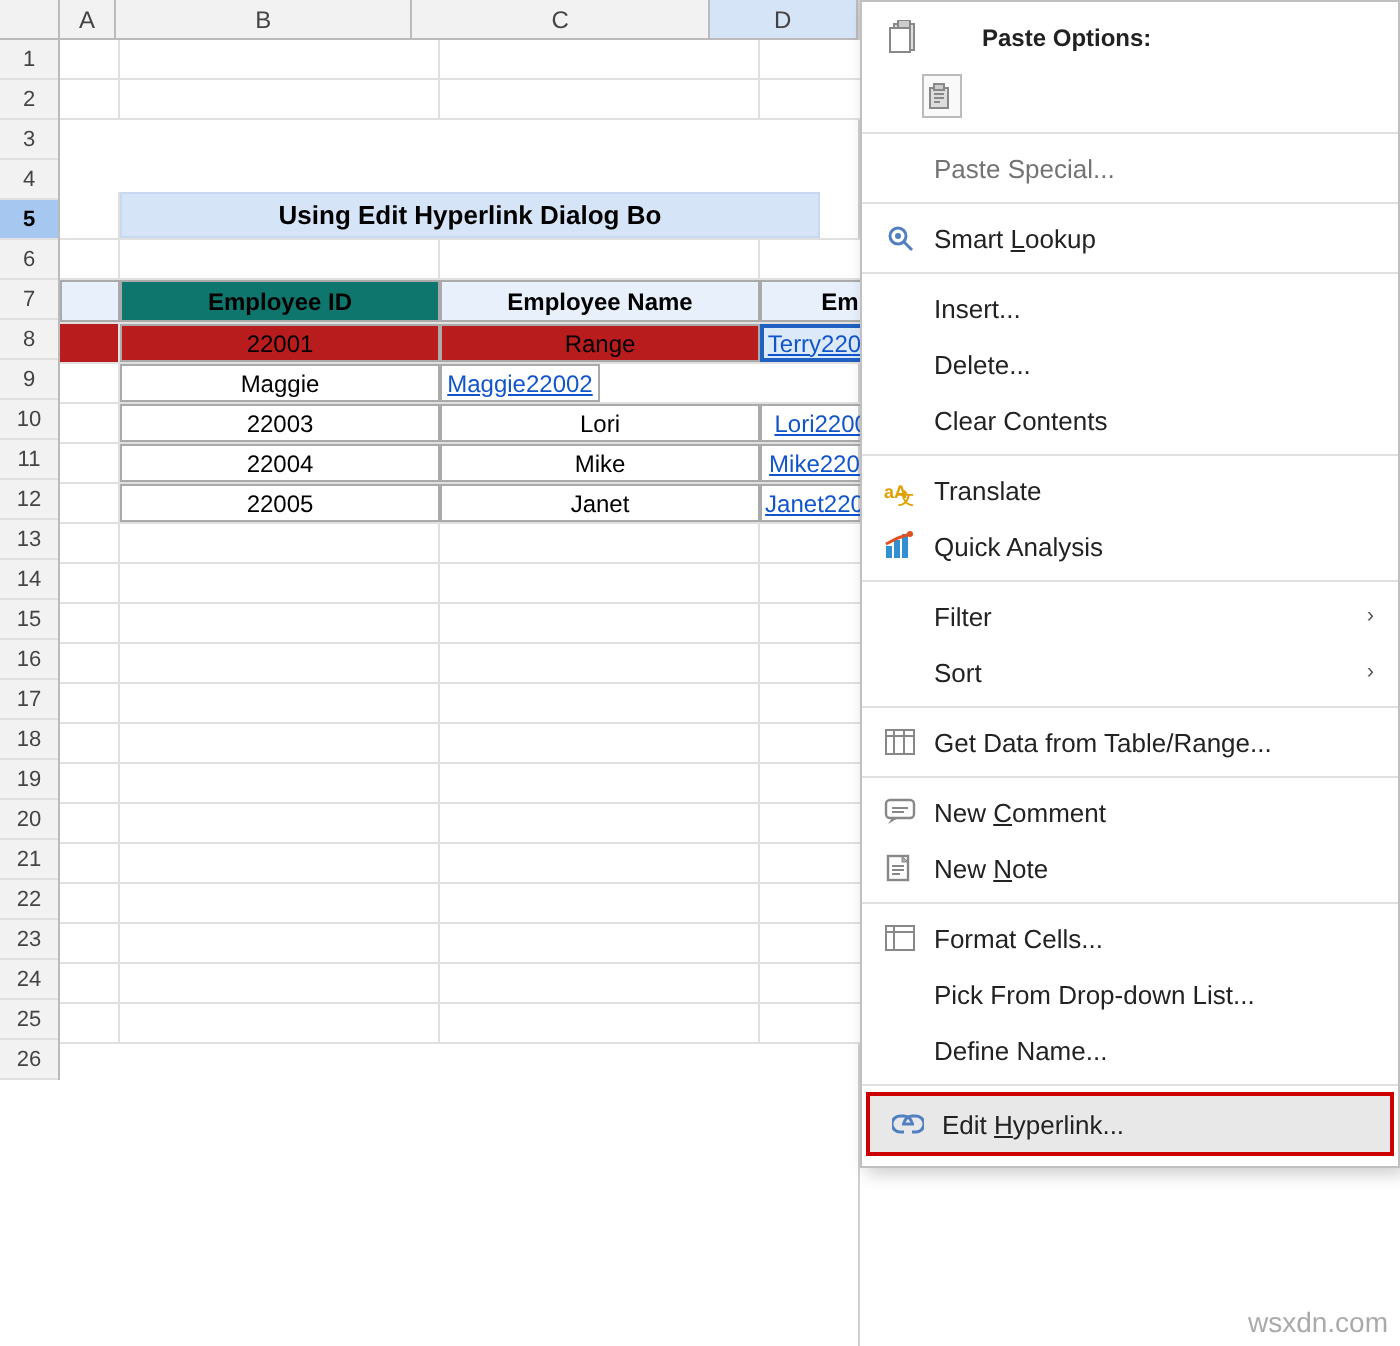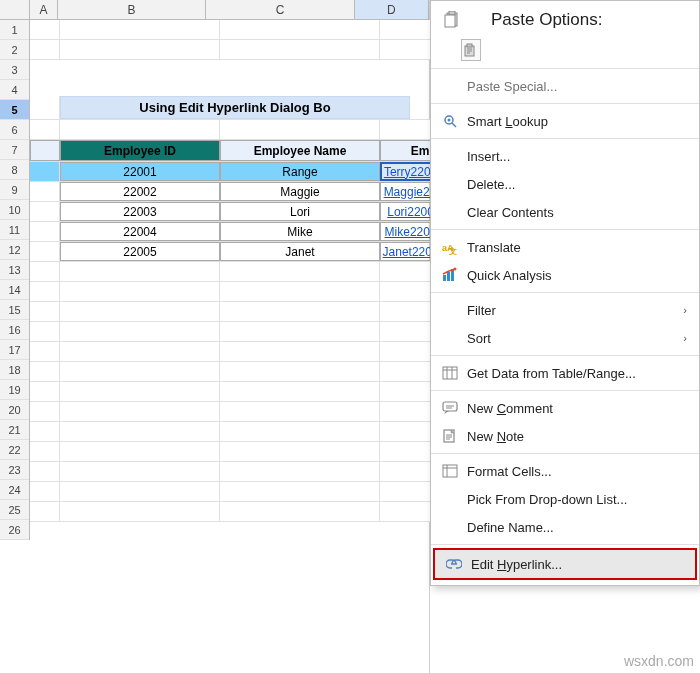--- a/index.html
+++ b/index.html
@@ -120,21 +120,21 @@
       text-decoration: underline;
     }
 
     
     .empty-row .cell {
       background: #fff;
     }
 
     
     .row-5-selected {
-      background: #7dd3fc;
+      background: #b91c1c;
       text-align: right;
     }
 
     
     .context-menu {
       position: absolute;
       top: 0;
       left: 430px;
       width: 270px;
       background: #fff;
@@ -156,22 +156,22 @@
     }
     .menu-item.disabled {
       color: #737373;
       cursor: default;
     }
     .menu-item.highlighted {
       background: #e8e8e8;
       border: 2px solid #c00;
     }
     .menu-item.section-header {
-      font-weight: normal;
-      font-size: 17px;
+      font-weight: bold;
+      font-size: 12px;
       padding-left: 12px;
       gap: 30px;
     }
 
     .menu-divider {
       height: 1px;
       background: #e0e0e0;
       margin: 3px 0;
     }
 
@@ -302,21 +302,20 @@
       </div>
 
       <div class="grid-row data-row row-5-selected">
         <div class="cell cell-a"></div>
         <div class="cell cell-b" style="border:1px solid #aaa;">22001</div>
         <div class="cell cell-c" style="border:1px solid #aaa;">Range</div>
         <div class="cell cell-d link-cell" style="border:2px solid #2060c0; background:#dce9f8;">Terry22001@</div>
       </div>
       <div class="grid-row data-row">
         <div class="cell cell-a"></div>
-        <div class="cell cell-b" style="border:1px solid #aaa;">22002</div>
         <div class="cell cell-c" style="border:1px solid #aaa;">Maggie</div>
         <div class="cell cell-d link-cell" style="border:1px solid #aaa;">Maggie22002</div>
       </div>
       <div class="grid-row data-row">
         <div class="cell cell-a"></div>
         <div class="cell cell-b" style="border:1px solid #aaa;">22003</div>
         <div class="cell cell-c" style="border:1px solid #aaa;">Lori</div>
         <div class="cell cell-d link-cell" style="border:1px solid #aaa;">Lori22003@</div>
       </div>
       <div class="grid-row data-row">

